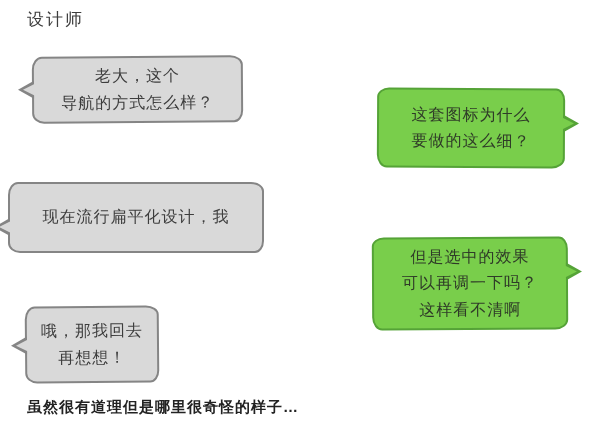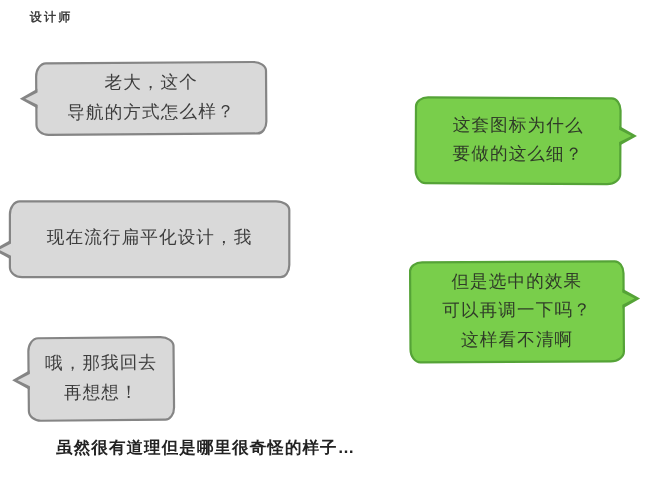--- a/index.html
+++ b/index.html
@@ -11,22 +11,22 @@
   .canvas {
     position: relative;
     width: 600px;
     height: 436px;
     background: var(--page-bg, #ffffff);
     overflow: hidden;
   }
   .role-label {
     position: absolute;
     top: 8px;
-    font-size: 11px;
-    font-weight: bold;
+    font-size: 17px;
+    font-weight: normal;
     color: var(--text-color, #3d3d3d);
     letter-spacing: 2px;
   }
   .role-left  { left: 27px; }
   .role-right { left: 489px; }
 
   .bubble {
     position: absolute;
     box-sizing: border-box;
     border: 2px solid;
@@ -102,21 +102,20 @@
   .b5 { left: 25px;  top: 306px; width: 134px; height: 77px; --tail-top: 28px; transform: rotate(-0.5deg); }
 
   .caption {
     position: absolute;
     left: 27px;
     top: 398px;
     font-size: 15px;
     font-weight: bold;
     color: var(--caption-color, #222222);
     letter-spacing: 1px;
-    margin-left: 24px;
   }
 </style>
 </head>
 <body>
 
 <div class="canvas">
 
   <div class="role-label role-left">设计师</div>
 
   <div class="bubble gray tail-left b1">

